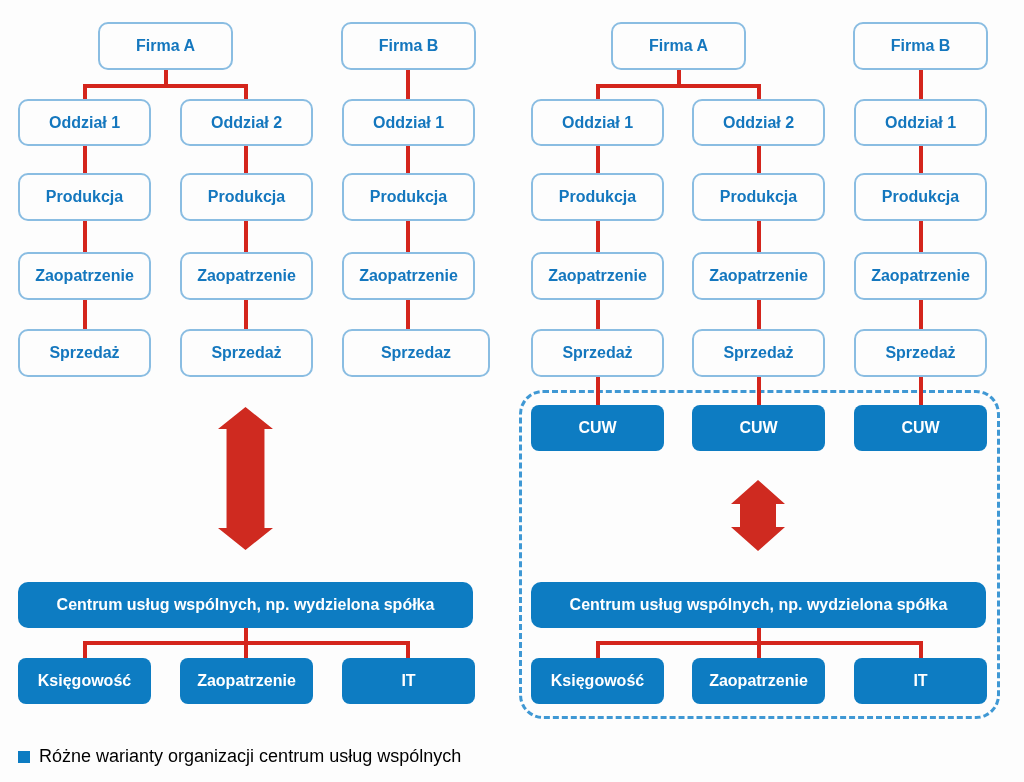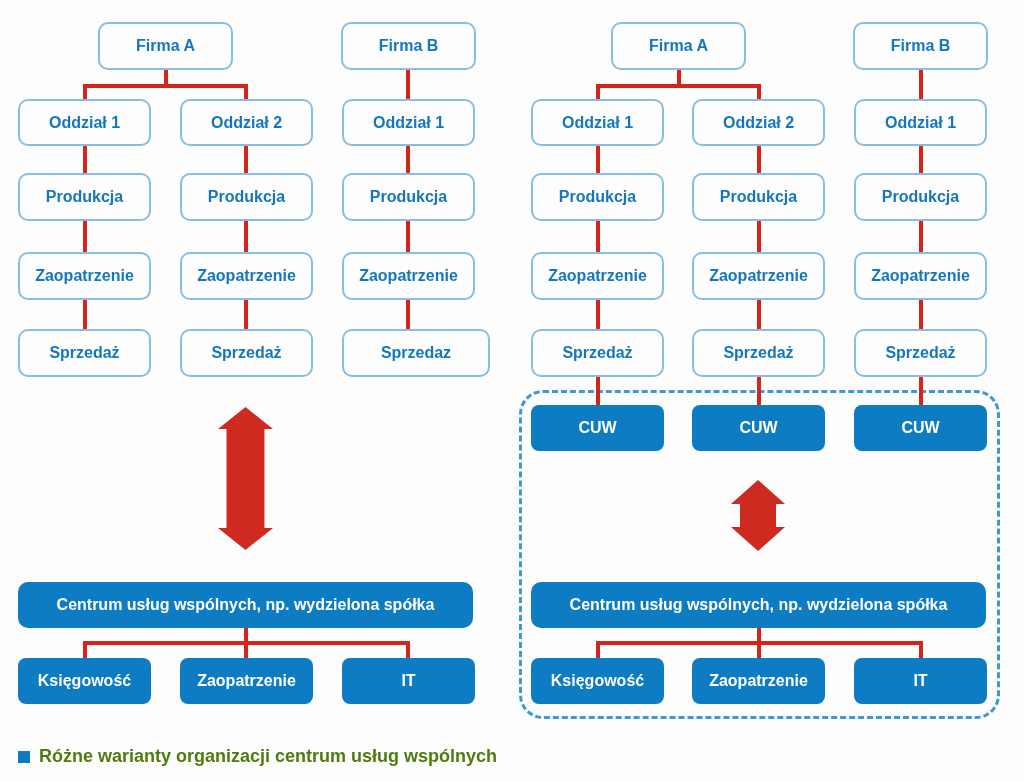--- a/index.html
+++ b/index.html
@@ -62,22 +62,22 @@
     left:18px;top:746px;
     display:flex;align-items:center;gap:9px;
     z-index:3;
   }
   .legend .bullet{
     width:12px;height:12px;
     background:#0d7cc2;
     flex:0 0 auto;
   }
   .legend .ltext{
-    color:#4d7c0f;
-    font-size:18px;font-weight:700;
+    color:#000000;
+    font-size:18px;font-weight:400;
     white-space:nowrap;
   }
 </style>
 </head>
 <body>
 
 <div id="canvas">
 
   <div class="obox" style="left:98px;top:22px;width:135px;height:48px;">Firma A</div>
   <div class="obox" style="left:341px;top:22px;width:135px;height:48px;">Firma B</div>

